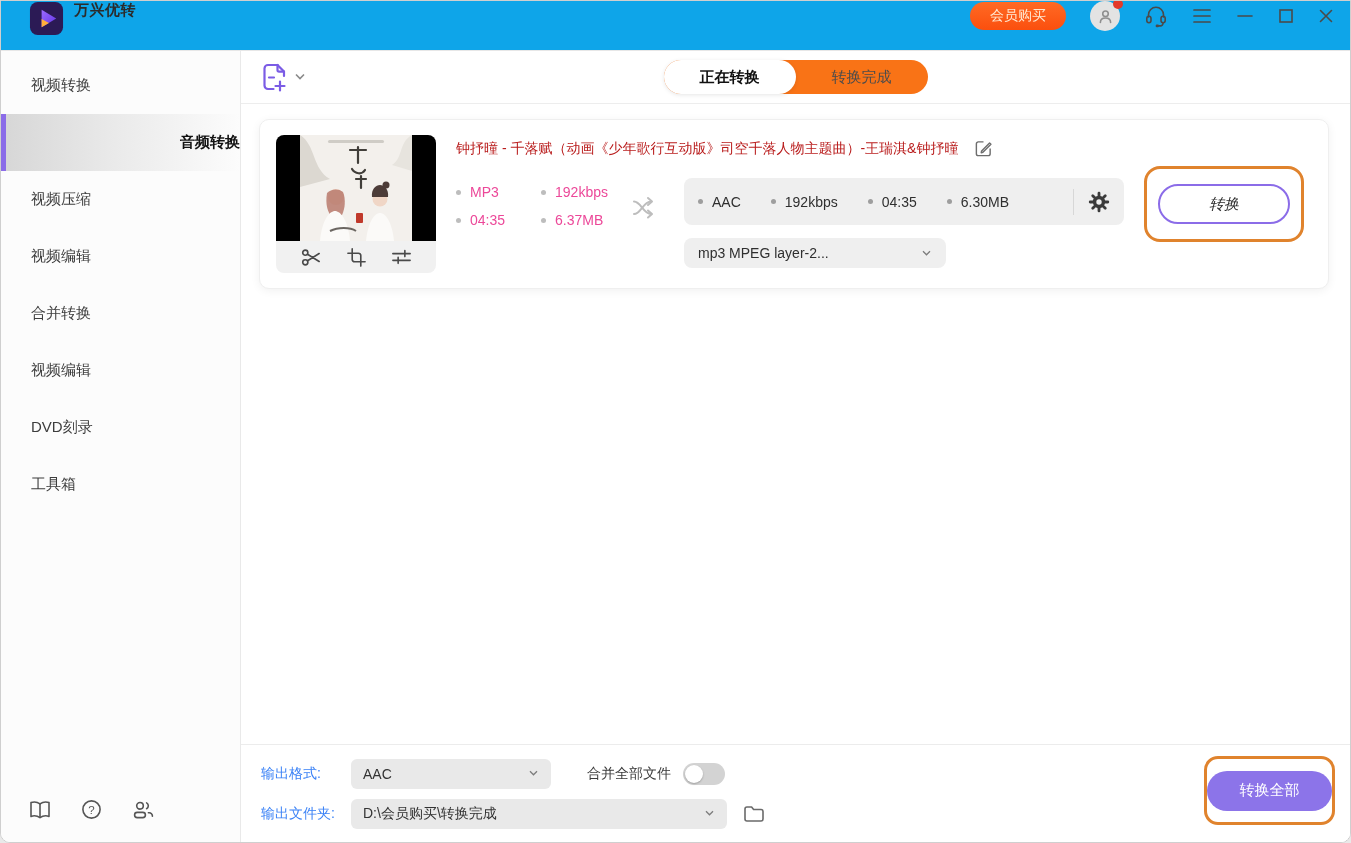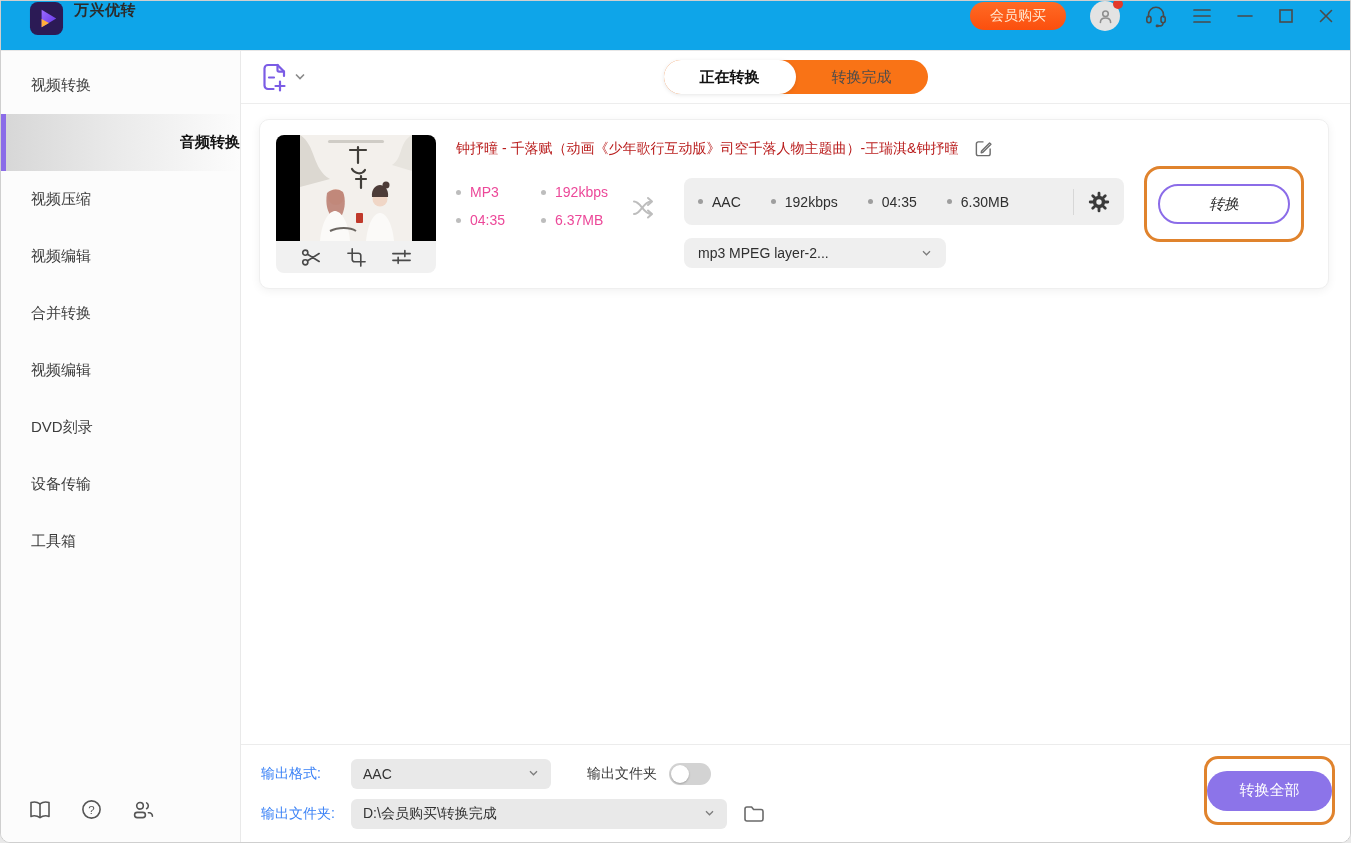--- a/index.html
+++ b/index.html
@@ -157,23 +157,20 @@
       <div class="nav-item">
           <span>合并转换</span>
         </div>
       <div class="nav-item">
           <span>视频编辑</span>
         </div>
       <div class="nav-item">
           <span>DVD刻录</span>
         </div>
       <div class="nav-item">
-          <span>设备传输</span>
-        </div>
-      <div class="nav-item">
           <span>工具箱</span>
         </div>
 
       <div class="sidebar-foot">
         <div class="sf-icon">
           <svg width="22" height="20" viewBox="0 0 22 20" fill="none" stroke="#555" stroke-width="1.6" stroke-linejoin="round">
             <path d="M2 2.6 C5 1.6 8.5 2.1 11 3.9 C13.5 2.1 17 1.6 20 2.6 V16.4 C17 15.4 13.5 15.9 11 17.7 C8.5 15.9 5 15.4 2 16.4 Z"></path>
             <path d="M11 3.9 V17.7"></path>
           </svg>
         </div>
@@ -371,21 +368,21 @@
       <div class="footer">
         <div class="f-form">
           <div class="f-row">
             <div class="f-label">输出格式:</div>
             <div class="f-select fmt-w">
               <span>AAC</span>
               <svg width="11" height="7" viewBox="0 0 12 8" fill="none">
                 <path d="M2 1.5 L6 5.5 L10 1.5" stroke="#7c7c7c" stroke-width="1.5"></path>
               </svg>
             </div>
-            <div class="merge-label">输出文件夹</div>
+            <div class="merge-label">合并全部文件</div>
             <div class="toggle">
                 <div class="knob"></div>
               </div>
           </div>
           <div class="f-row">
             <div class="f-label">输出文件夹:</div>
             <div class="f-select folder-w">
               <span>D:\会员购买\转换完成</span>
               <svg width="11" height="7" viewBox="0 0 12 8" fill="none">
                 <path d="M2 1.5 L6 5.5 L10 1.5" stroke="#7c7c7c" stroke-width="1.5"></path>

